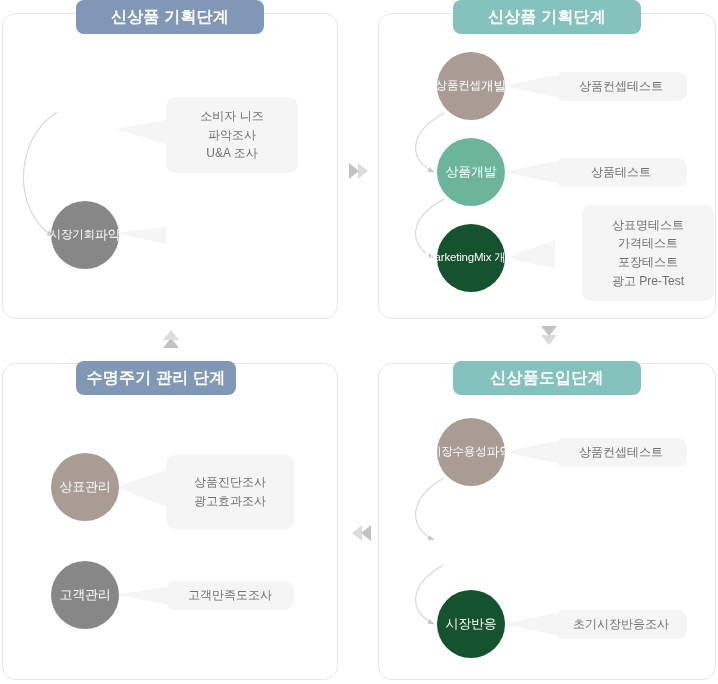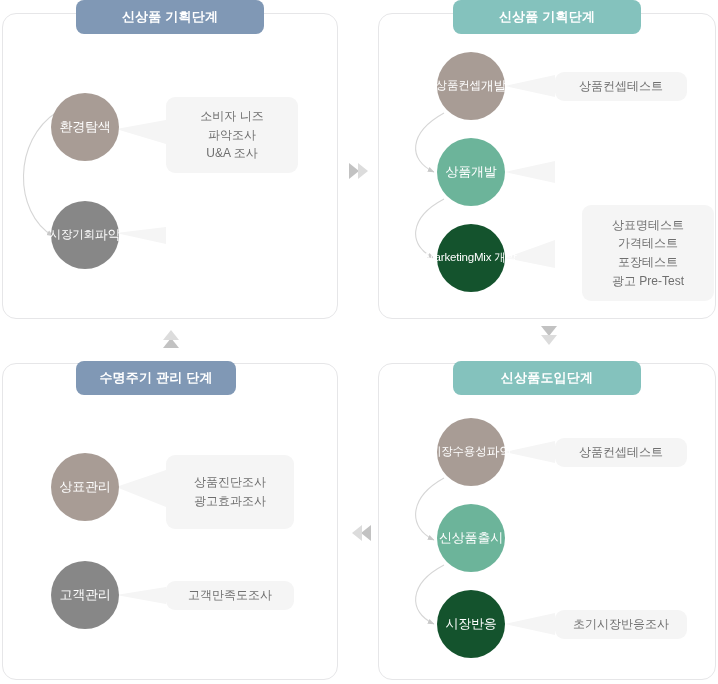--- a/index.html
+++ b/index.html
@@ -33,21 +33,21 @@
   .panel-br { left: 378px; top: 363px; width: 338px; height: 317px; }
 
   
   .badge {
     position: absolute;
     height: 34px;
     line-height: 34px;
     text-align: center;
     border-radius: 8px;
     color: #ffffff;
-    font-size: 13px;
+    font-size: 16px;
     font-weight: bold;
     letter-spacing: 0.2px;
     white-space: nowrap;
     box-sizing: border-box;
   }
   .badge-blue { background: #8098b5; }
   .badge-teal { background: #84c2bd; }
 
   .badge-tl { left: 76px;  top: 0px;   width: 188px; }
   .badge-tr { left: 453px; top: 0px;   width: 188px; }
@@ -140,24 +140,20 @@
     <path d="M 444,478 C 408,498 408,528 434,540" fill="none" stroke="#d6d6d6" stroke-width="1.1" marker-end="url(#ah)"></path>
     <path d="M 444,565 C 408,584 408,612 434,624" fill="none" stroke="#d6d6d6" stroke-width="1.1" marker-end="url(#ah)"></path>
 
     <path d="M 505,452 L 555,441 L 555,463 Z" fill="#f5f5f5"></path>
     <path d="M 505,624 L 555,613 L 555,635 Z" fill="#f5f5f5"></path>
   </svg>
 
   <div class="panel panel-tl"></div>
   <div class="badge badge-blue badge-tl">신상품 기획단계</div>
 
-  <div class="circle c-taupe" style="left:51px; top:93px; width:68px; height:68px;">
-    <span class="cl">환경</span>
-    <span class="cl">탐색</span>
-  </div>
   <div class="circle c-gray" style="left:51px; top:201px; width:68px; height:68px;">
     <span class="cl sm">시장기회</span>
     <span class="cl">파악</span>
   </div>
 
   <div class="infobox" style="left:166px; top:97px; width:132px; height:76px;">
     <span class="ln">소비자 니즈</span>
     <span class="ln">파악조사</span>
     <span class="ln">U&amp;A 조사</span>
   </div>
@@ -173,20 +169,23 @@
     <span class="cl">상품</span>
     <span class="cl">개발</span>
   </div>
   <div class="circle c-blue" style="left:437px; top:224px; width:68px; height:68px;">
     <span class="cl sm">Marketing</span>
     <span class="cl sm">Mix 개발</span>
   </div>
 
   <div class="infobox" style="left:555px; top:72px; width:132px; height:29px;">
     <span class="ln">상품컨셉테스트</span>
+  </div>
+  <div class="infobox" style="left:555px; top:158px; width:132px; height:29px;">
+    <span class="ln">상품테스트</span>
   </div>
   <div class="infobox" style="left:582px; top:205px; width:132px; height:96px;text-align:center;">
     <span class="ln">상표명테스트</span>
     <span class="ln">가격테스트</span>
     <span class="ln">포장테스트</span>
     <span class="ln">광고 Pre-Test</span>
   </div>
 
   <div class="panel panel-bl"></div>
   <div class="badge badge-blue badge-bl">수명주기 관리 단계</div>
@@ -208,24 +207,20 @@
     <span class="ln">광고효과조사</span>
   </div>
 
   <div class="panel panel-br"></div>
   <div class="badge badge-teal badge-br">신상품도입단계</div>
 
   <div class="circle c-taupe" style="left:437px; top:418px; width:68px; height:68px;">
     <span class="cl sm">시장수용성</span>
     <span class="cl">파악</span>
   </div>
-  <div class="circle c-green" style="left:437px; top:504px; width:68px; height:68px;">
-    <span class="cl">신상품</span>
-    <span class="cl">출시</span>
-  </div>
   <div class="circle c-blue" style="left:437px; top:590px; width:68px; height:68px;">
     <span class="cl">시장반응</span>
   </div>
 
   <div class="infobox" style="left:555px; top:438px; width:132px; height:29px;">
     <span class="ln">상품컨셉테스트</span>
   </div>
   <div class="infobox" style="left:555px; top:610px; width:132px; height:29px;">
     <span class="ln">초기시장반응조사</span>
   </div>

